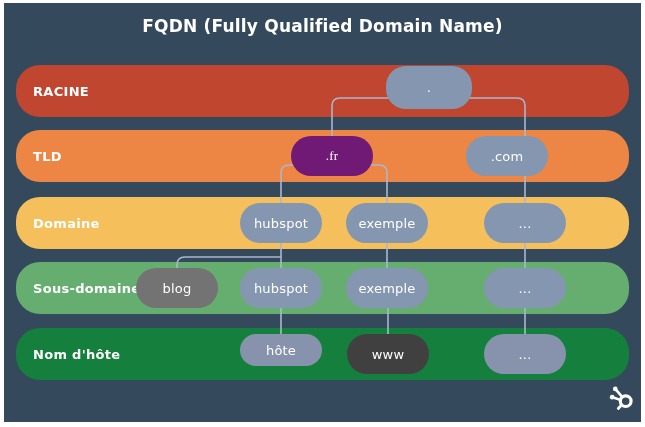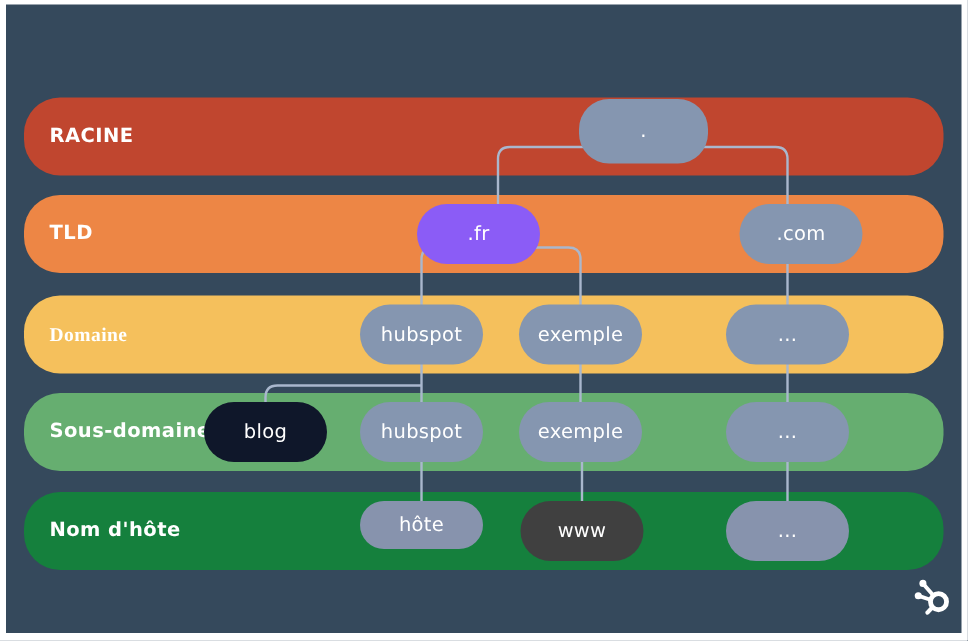--- a/index.html
+++ b/index.html
@@ -23,45 +23,46 @@
     display:flex;align-items:center;justify-content:center;
     font-size:13px;letter-spacing:.2px;white-space:nowrap;
   }
   .logo{position:absolute;left:608px;top:384px;width:30px;height:30px;z-index:4;}
 </style>
 </head>
 <body>
 
 <div class="stage">
   <div class="panel"></div>
+  <div class="title">FQDN (Fully Qualified Domain Name)</div>
 
   <svg class="edges" viewBox="0 0 645 427" xmlns="http://www.w3.org/2000/svg">
     <path id="edge-path" fill="none" stroke-linecap="round" stroke-width="1.6" d="M 332 136 L 332 106 Q 332 98 340 98 L 429 98 M 525 136 L 525 106 Q 525 98 517 98 L 429 98 M 281 203 L 281 173 Q 281 165 289 165 L 332 165 M 387 203 L 387 173 Q 387 165 379 165 L 332 165 M 525 176 L 525 203 M 281 243 L 281 268 M 177 268 L 177 265 Q 177 257 185 257 L 281 257 M 387 243 L 387 268 M 525 243 L 525 268 M 281 308 L 281 334 M 388 308 L 388 334 M 525 308 L 525 334" stroke="#a9b7cd"></path>
   </svg>
 
   <div id="bands-root">
       <div class="band" style="top: 65px; background: rgb(192, 70, 47);">
         <span class="band-label">RACINE</span>
       </div>
       <div class="node" style="left: 386px; top: 66px; width: 86px; height: 43px; background: rgb(133, 150, 176);">.</div>
       <div class="band" style="top: 130px; background: rgb(237, 134, 69);">
         <span class="band-label">TLD</span>
       </div>
-      <div class="node" style="left: 278px; top: 136px; width: 82px; height: 40px; background: #8b5cf6;">.fr</div>
-      <div class="node" style="left: 493px; top: 136px; width: 82px; height: 40px; background: rgb(133, 150, 176);">.com</div>
-      <div class="band" style="top: 197px; background: rgb(245, 192, 92); font-family: Liberation Serif, serif;">
+      <div class="node" style="left: 291px; top: 136px; width: 82px; height: 40px; background: #701a75; font-family: Liberation Serif, serif;">.fr</div>
+      <div class="node" style="left: 466px; top: 136px; width: 82px; height: 40px; background: rgb(133, 150, 176);">.com</div>
+      <div class="band" style="top: 197px; background: rgb(245, 192, 92);">
         <span class="band-label">Domaine</span>
       </div>
       <div class="node" style="left: 240px; top: 203px; width: 82px; height: 40px; background: rgb(133, 150, 176);">hubspot</div>
       <div class="node" style="left: 346px; top: 203px; width: 82px; height: 40px; background: rgb(133, 150, 176);">exemple</div>
       <div class="node" style="left: 484px; top: 203px; width: 82px; height: 40px; background: rgb(133, 150, 176);">...</div>
       <div class="band" style="top: 262px; background: rgb(102, 174, 112);">
         <span class="band-label">Sous-domaine</span>
       </div>
-      <div class="node" style="left: 136px; top: 268px; width: 82px; height: 40px; background: #0f172a;">blog</div>
+      <div class="node" style="left: 136px; top: 268px; width: 82px; height: 40px; background: #737373;">blog</div>
       <div class="node" style="left: 240px; top: 268px; width: 82px; height: 40px; background: rgb(133, 150, 176);">hubspot</div>
       <div class="node" style="left: 346px; top: 268px; width: 82px; height: 40px; background: rgb(133, 150, 176);">exemple</div>
       <div class="node" style="left: 484px; top: 268px; width: 82px; height: 40px; background: rgb(133, 150, 176);">...</div>
       <div class="band" style="top: 328px; background: #15803d;">
         <span class="band-label">Nom d'hôte</span>
       </div>
       <div class="node" style="left: 240px; top: 334px; width: 82px; height: 32px; background: rgb(135, 147, 173);">hôte</div>
       <div class="node" style="left: 347px; top: 334px; width: 82px; height: 40px; background: #404040;">www</div>
       <div class="node" style="left: 484px; top: 334px; width: 82px; height: 40px; background: rgb(135, 147, 173);">...</div>
     </div>

